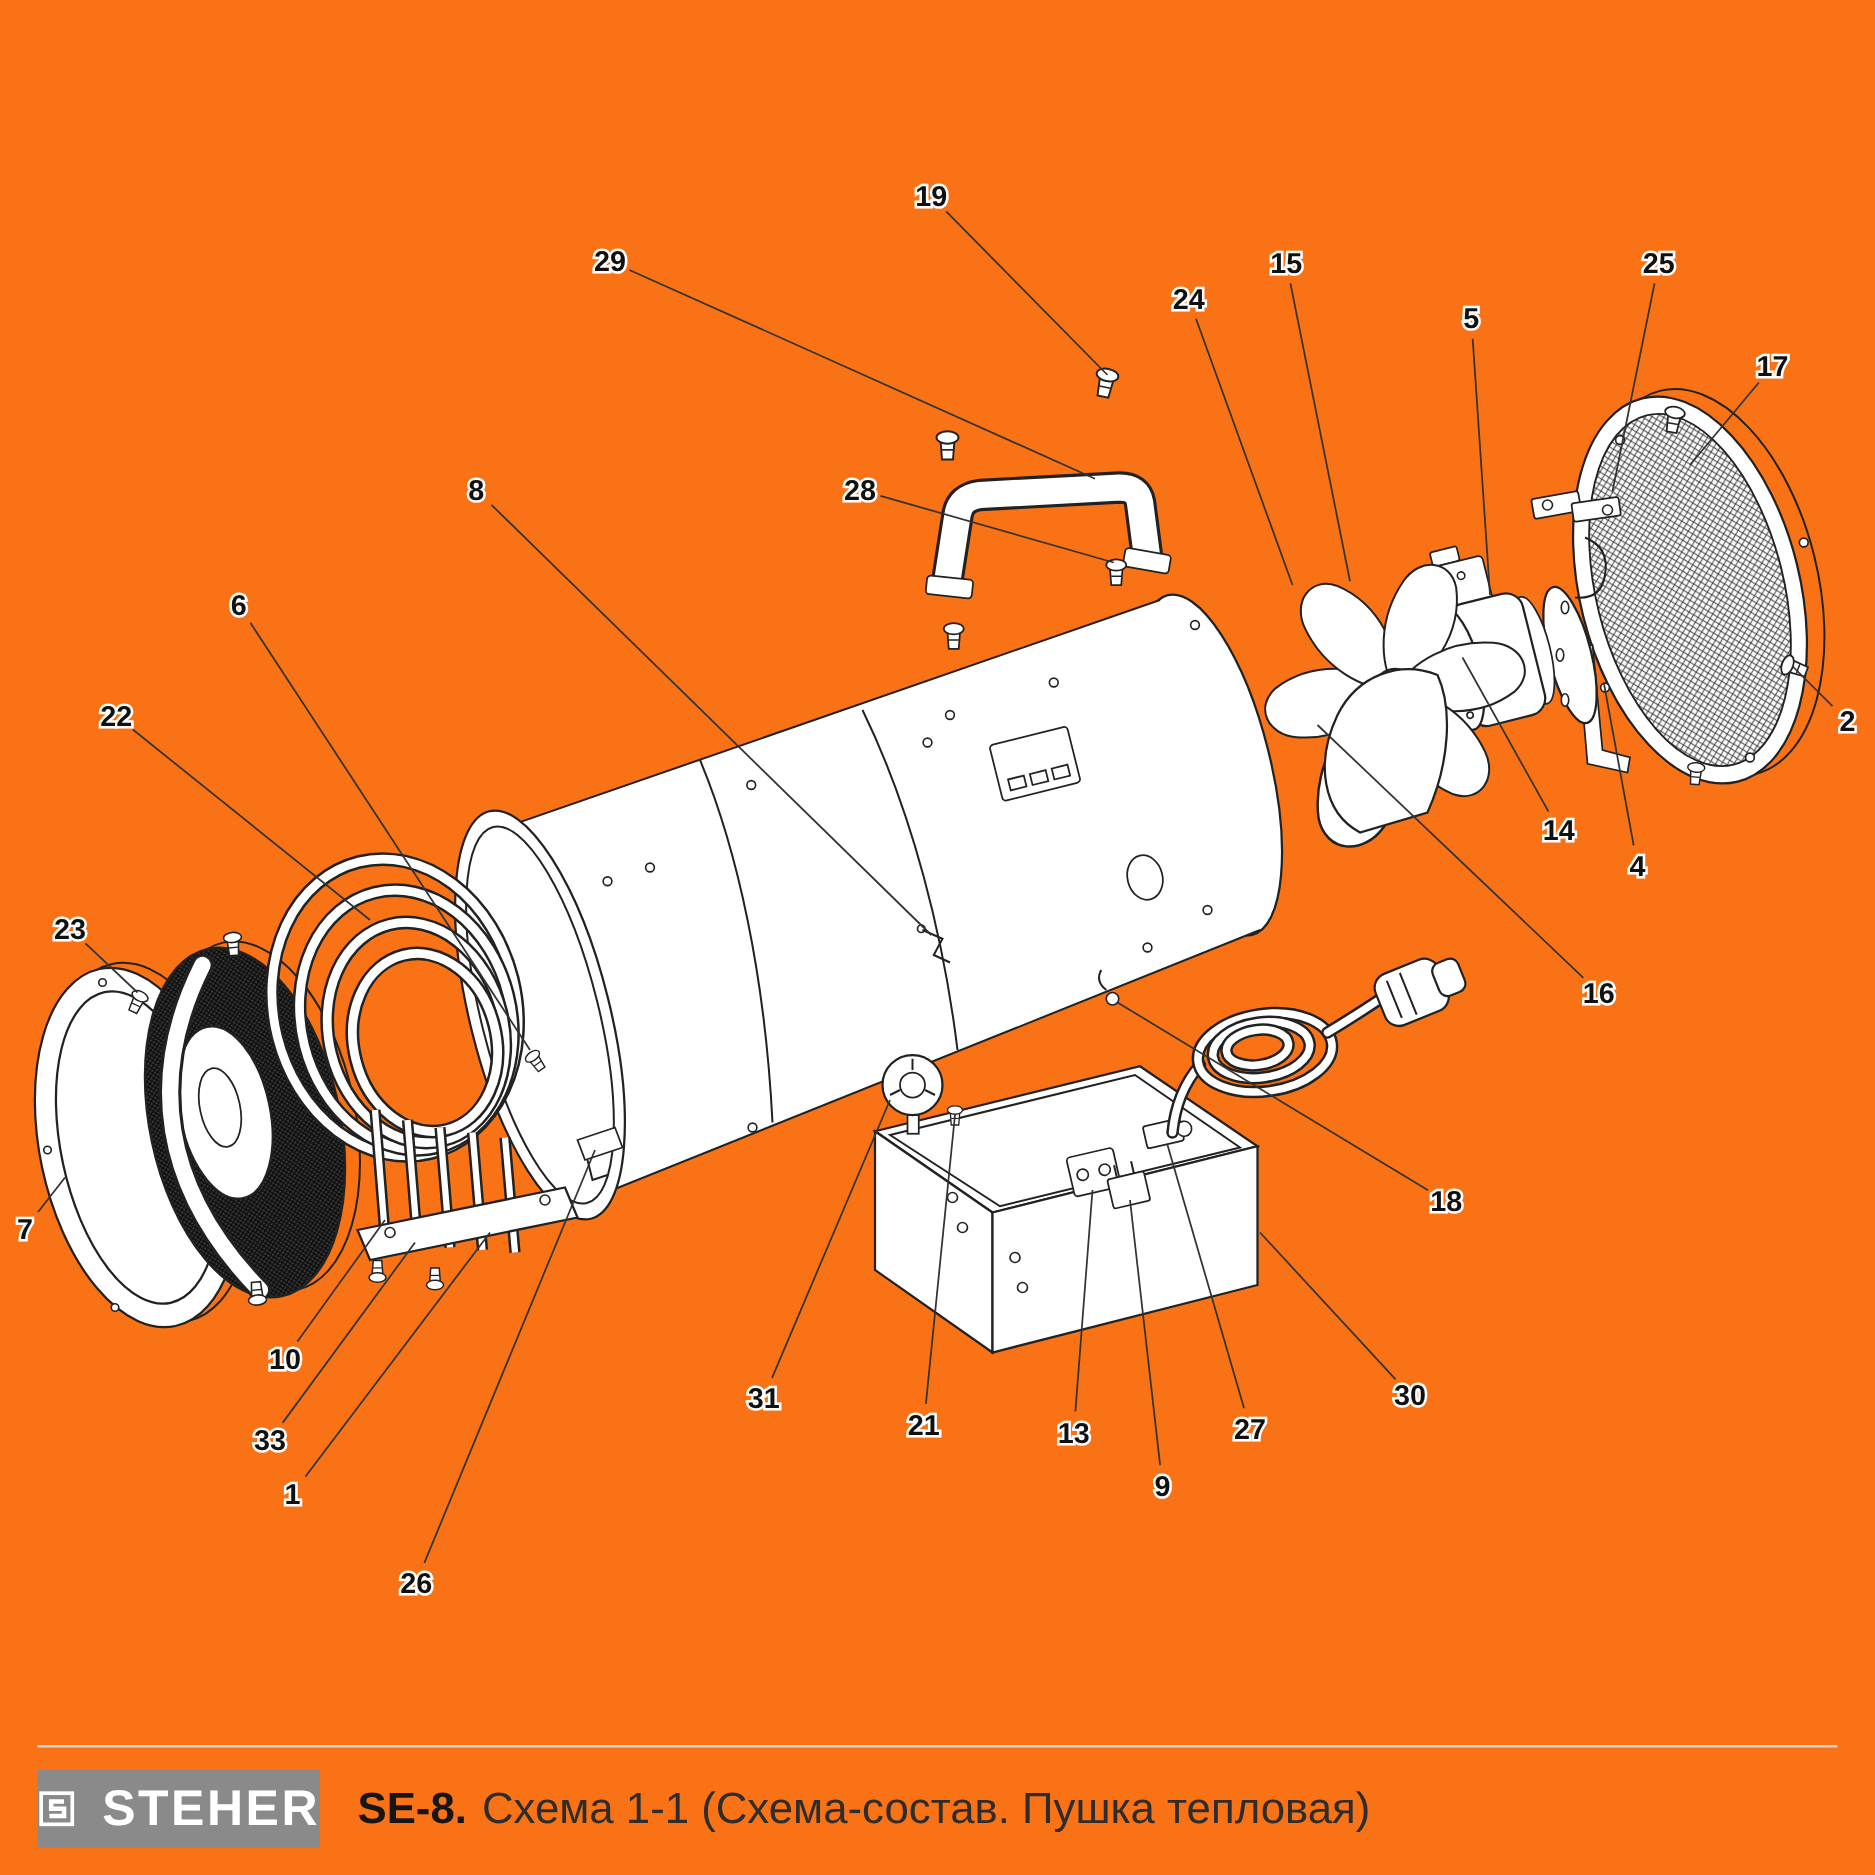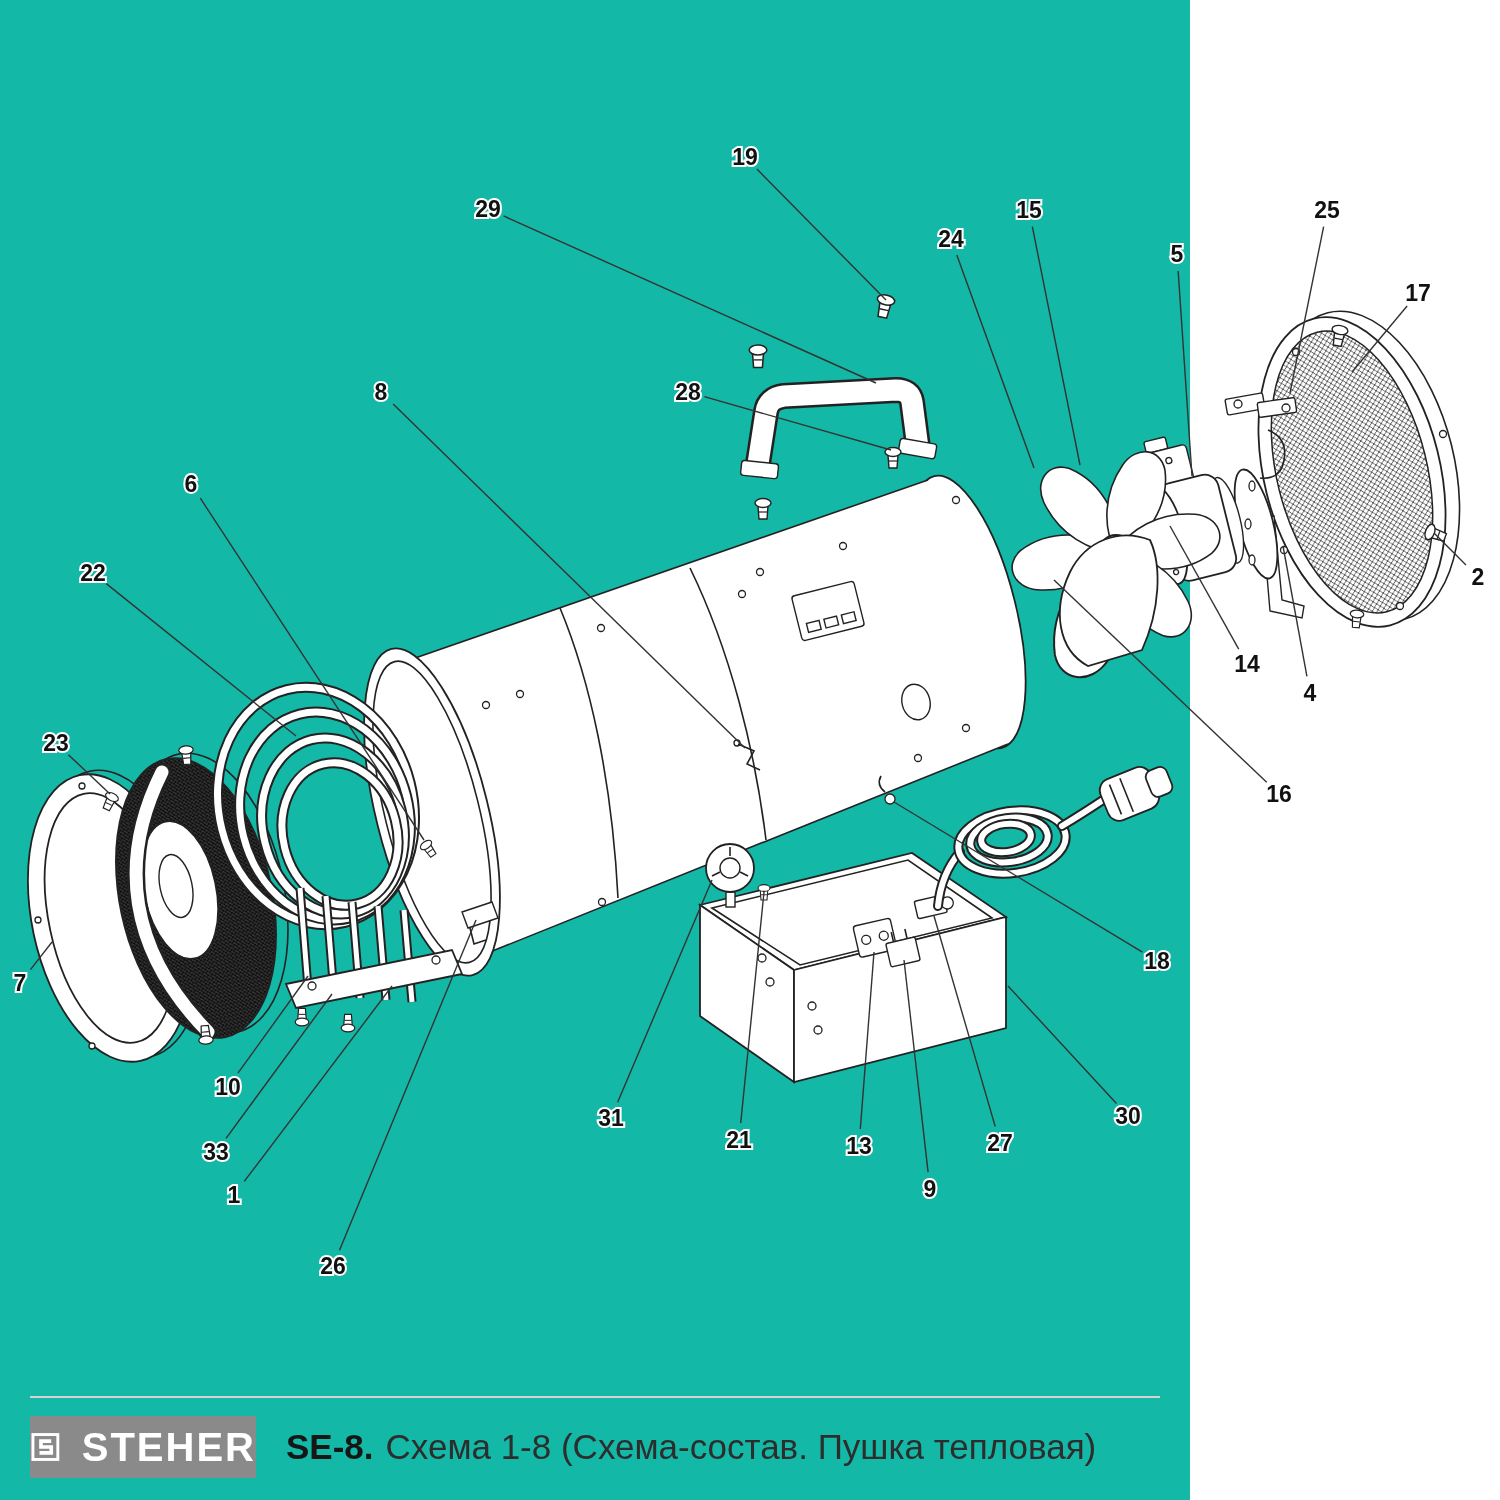--- a/index.html
+++ b/index.html
@@ -1,18 +1,18 @@
 <!DOCTYPE html>
 <html><head>
 <meta charset="utf-8">
 <style>
   *{margin:0;padding:0;box-sizing:border-box}
   html,body{background:#fff}
   body{width:1500px;height:1500px;font-family:"Liberation Sans",sans-serif;position:relative;overflow:hidden}
-  .page{position:relative;width:1190px;height:1500px;background:#14b8a6}
+  .page{position:relative;width:1500px;height:1500px;background:#f97316}
   svg.diagram{position:absolute;top:0;left:0}
 
   
   .ln{fill:none;stroke:#222;stroke-width:1.6}
   .fw{fill:#fff;stroke:#222;stroke-width:1.8}
   .fw2{fill:#fff;stroke:#222;stroke-width:1.4}
   .dot{fill:#fff;stroke:#222;stroke-width:1.3}
   .ring-o{fill:none;stroke:#222;stroke-width:11}
   .ring-i{fill:none;stroke:#fff;stroke-width:7}
   .tube-o{fill:none;stroke:#222;stroke-width:9}
@@ -339,17 +339,17 @@
 
 <div class="footer">
   <div class="logo">
     <svg width="42" height="42" viewBox="0 0 42 42">
       <rect x="4" y="4" width="34" height="34" fill="none" stroke="#fff" stroke-width="4"></rect>
       <path d="M29 13 H15 V21 H29 V29 H13" fill="none" stroke="#fff" stroke-width="5"></path>
     </svg>
     <span class="logo-text">STEHER</span>
   </div>
   <div class="title">
-    <span class="tb">SE-8.</span><span class="tr">Схема 1-8 (Схема-состав. Пушка тепловая)</span>
+    <span class="tb">SE-8.</span><span class="tr">Схема 1-1 (Схема-состав. Пушка тепловая)</span>
   </div>
 </div>
 
 </div>
 
 </body></html>

